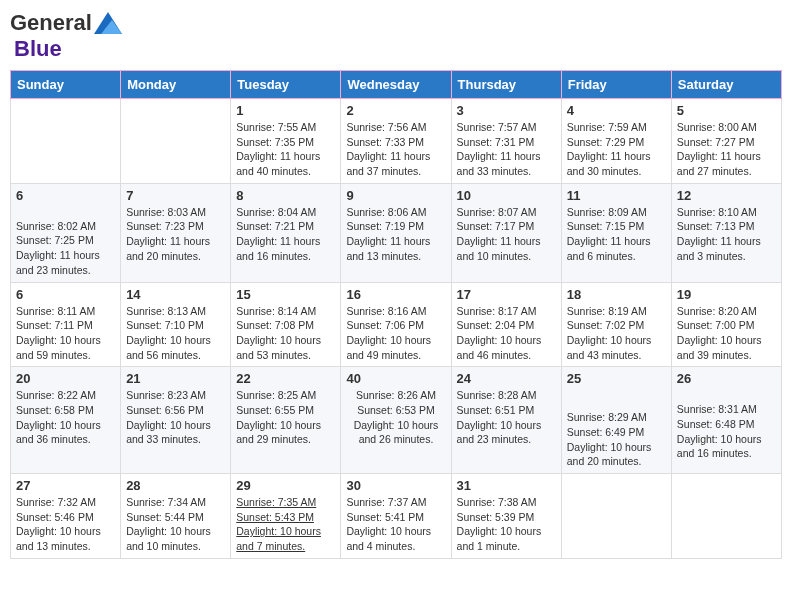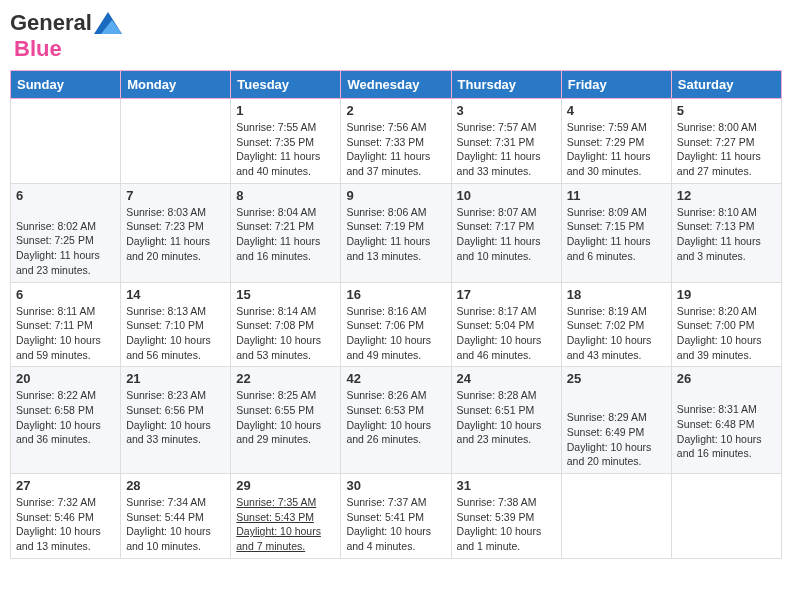--- a/index.html
+++ b/index.html
@@ -97,21 +97,21 @@
 <div class="header">
   <div class="logo">
     <div class="logo-text">
       <span class="logo-general">General</span>
       <svg class="logo-icon" viewBox="0 0 28 22" xmlns="http://www.w3.org/2000/svg">
         <polygon points="0,22 14,0 28,22" fill="#1a6abf"></polygon>
         <polygon points="7,22 18,8 28,22" fill="#5aabf0"></polygon>
       </svg>
     </div>
     <div style="display:flex;">
-      <span class="logo-blue" style="font-size:22px;font-weight:bold;color:#ec4899;margin-left:4px;">Blue</span>
+      <span class="logo-blue" style="font-size:22px;font-weight:bold;color:#4c1d95;margin-left:4px;">Blue</span>
     </div>
   </div>
   <div class="title-block">
     <div class="month-title"></div>
     <div class="location"></div>
   </div>
 </div>
 
 <table class="calendar">
   <thead>
@@ -225,21 +225,21 @@
         </td>
         <td>
           <span class="day-num">16</span>
           <div class="day-info" style="white-space: pre-line;">Sunrise: 8:16 AM
 Sunset: 7:06 PM
 Daylight: 10 hours and 49 minutes.</div>
         </td>
         <td>
           <span class="day-num">17</span>
           <div class="day-info" style="white-space: pre-line;">Sunrise: 8:17 AM
-Sunset: 5:04 PM
+Sunset: 2:04 PM
 Daylight: 10 hours and 46 minutes.</div>
         </td>
         <td>
           <span class="day-num">18</span>
           <div class="day-info" style="white-space: pre-line;">Sunrise: 8:19 AM
 Sunset: 7:02 PM
 Daylight: 10 hours and 43 minutes.</div>
         </td>
         <td>
           <span class="day-num">19</span>
@@ -261,22 +261,22 @@
 Sunset: 6:56 PM
 Daylight: 10 hours and 33 minutes.</div>
         </td>
         <td>
           <span class="day-num">22</span>
           <div class="day-info" style="white-space: pre-line;">Sunrise: 8:25 AM
 Sunset: 6:55 PM
 Daylight: 10 hours and 29 minutes.</div>
         </td>
         <td>
-          <span class="day-num">42</span>
-          <div class="day-info" style="white-space: pre-line;">Sunrise: 8:26 AM
+          <span class="day-num">40</span>
+          <div class="day-info" style="white-space: pre-line; text-align: center;">Sunrise: 8:26 AM
 Sunset: 6:53 PM
 Daylight: 10 hours and 26 minutes.</div>
         </td>
         <td>
           <span class="day-num">24</span>
           <div class="day-info" style="white-space: pre-line;">Sunrise: 8:28 AM
 Sunset: 6:51 PM
 Daylight: 10 hours and 23 minutes.</div>
         </td>
         <td>

